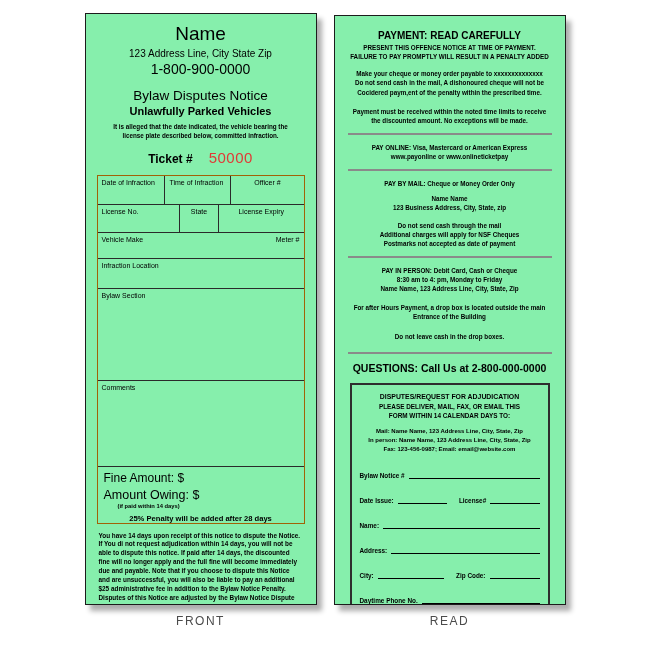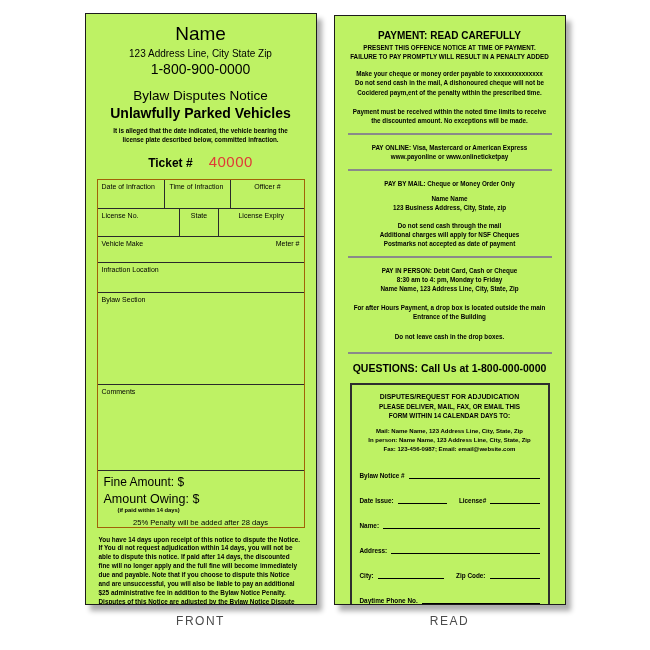--- a/index.html
+++ b/index.html
@@ -5,53 +5,53 @@
   html,body { margin:0; padding:0; background:#ffffff; }
   body {
     width:650px; height:650px;
     font-family:"Liberation Sans", sans-serif;
     color:#000;
     -webkit-font-smoothing:antialiased;
   }
   .wrap { display:flex; justify-content:center; gap:17px; padding-top:13px; }
   .col { display:flex; flex-direction:column; align-items:center; }
   .card {
-    width:232px; height:592px; background:#bef264;
+    width:232px; height:592px; background:#86efac;
     border:1px solid #1c1c1c;
     box-shadow:5px 6px 5px rgba(0,0,0,0.32);
     box-sizing:border-box; overflow:hidden;
   }
   .side-label { margin-top:9px; color:#4b4b4b; font-size:12px; letter-spacing:1.5px; }
 
   
   .f-head { text-align:center; padding-top:10px; }
   .f-name { font-size:19px; line-height:1.1; }
   .f-addr { font-size:10px; margin-top:3px; }
   .f-phone { font-size:14px; margin-top:2px; }
   .f-title { font-size:13.5px; margin-top:11px; }
-  .f-sub { font-size:14px; font-weight:bold; margin-top:2px; }
+  .f-sub { font-size:11px; font-weight:bold; margin-top:2px; }
   .f-alleged { font-size:6.3px; font-weight:bold; margin:6px 20px 0; line-height:1.4; text-align:center; }
   .f-ticket { margin-top:8px; font-size:12px; font-weight:bold; text-align:center; }
   .f-ticket .num { font-size:15px; font-weight:normal; margin-left:16px; letter-spacing:0.5px; }
 
   .f-table { margin:9px 11px 0; border:1px solid #a16207; font-size:7px; }
   .tr { display:flex; border-bottom:1px solid #2a2a2a; box-sizing:border-box; }
   .tr:last-child { border-bottom:none; }
   .td { padding:3px 4px; box-sizing:border-box; }
   .bR { border-right:1px solid #2a2a2a; }
   .h29 { height:29px; } .h28 { height:28px; } .h26 { height:26px; }
   .h30 { height:30px; } .h92 { height:92px; } .h86 { height:86px; }
   .w33 { width:33%; } .w32 { width:32%; } .w35 { width:35%; }
   .w40 { width:40%; } .w19 { width:19%; text-align:center; } .w41 { width:41%; text-align:center; }
   .spread { display:flex; justify-content:space-between; width:100%; }
   .fine-sec { padding:4px 6px 0; }
   .fine-line { font-size:12px; }
   .owing-line { font-size:12.5px; margin-top:3px; }
   .owing-note { font-size:5.8px; font-weight:bold; margin:1px 0 0 14px; }
-  .penalty { font-size:7.6px; font-weight:normal; text-align:center; margin-top:5px; }
+  .penalty { font-size:7.6px; font-weight:bold; text-align:center; margin-top:5px; }
   .f-para { font-size:6.4px; font-weight:bold; margin:8px 13px 0; line-height:1.4; text-align:left; }
 
   
   .b-inner { padding:14px 12px 0; text-align:center; }
   .b-h1 { font-size:10px; font-weight:bold; }
   .b-b  { font-size:6.3px; font-weight:bold; line-height:1.45; }
   .mt2 { margin-top:2px; } .mt6 { margin-top:6px; } .mt8 { margin-top:8px; } .mt10 { margin-top:10px; }
   .b-hr { height:2px; background:#8a8a8a; border:none; margin:8px 1px; }
   .b-quest { font-size:10.5px; font-weight:bold; margin-top:4px; }
   .d-box { border:2px solid #2e2e2e; margin:9px 3px 10px; padding:8px 8px 12px; text-align:center; }
@@ -71,21 +71,21 @@
   <div class="col">
     <div class="card">
       <div class="f-head">
         <div class="f-name">Name</div>
         <div class="f-addr">123 Address Line, City State Zip</div>
         <div class="f-phone">1-800-900-0000</div>
         <div class="f-title">Bylaw Disputes Notice</div>
         <div class="f-sub">Unlawfully Parked Vehicles</div>
         <div class="f-alleged">It is alleged that the date indicated, the vehicle bearing the license plate described below, committed infraction.</div>
         <div class="f-ticket">
-          <span>Ticket #</span><span class="num" id="ticket-num" style="color: rgb(224, 58, 54);">40000</span>
+          <span>Ticket #</span><span class="num" id="ticket-num" style="color: rgb(224, 58, 54);">50000</span>
         </div>
       </div>
 
       <div class="f-table">
         <div class="tr h29">
           <div class="td w33 bR">Date of Infraction</div>
           <div class="td w32 bR">Time of Infraction</div>
           <div class="td w35" style="text-align:center">Officer #</div>
         </div>
         <div class="tr h28">
@@ -155,21 +155,21 @@
         <div class="b-b">PAY IN PERSON: Debit Card, Cash or Cheque</div>
         <div class="b-b">8:30 am to 4: pm, Monday to Friday</div>
         <div class="b-b">Name Name, 123 Address Line, City, State, Zip</div>
 
         <div class="b-b mt10" style="padding:0 4px;">For after Hours Payment, a drop box is located outside the main Entrance of the Building</div>
 
         <div class="b-b mt10">Do not leave cash in the drop boxes.</div>
 
         <hr class="b-hr" style="margin-top:11px">
 
-        <div class="b-quest">QUESTIONS: Call Us at 1-800-000-0000</div>
+        <div class="b-quest">QUESTIONS: Call Us at 2-800-000-0000</div>
 
         <div class="d-box">
           <div class="d-h">DISPUTES/REQUEST FOR ADJUDICATION</div>
           <div class="d-s" style="margin-top:3px; padding:0 14px;">PLEASE DELIVER, MAIL, FAX, OR EMAIL THIS FORM WITHIN 14 CALENDAR DAYS TO:</div>
           <div class="d-a">Mail: Name Name, 123 Address Line, City, State, Zip</div>
           <div class="d-a" style="margin-top:0">In person: Name Name, 123 Address Line, City, State, Zip</div>
           <div class="d-a" style="margin-top:0">Fax: 123-456-0987; Email: email@website.com</div>
 
           <div class="d-row">
             <span>Bylaw Notice #</span>

